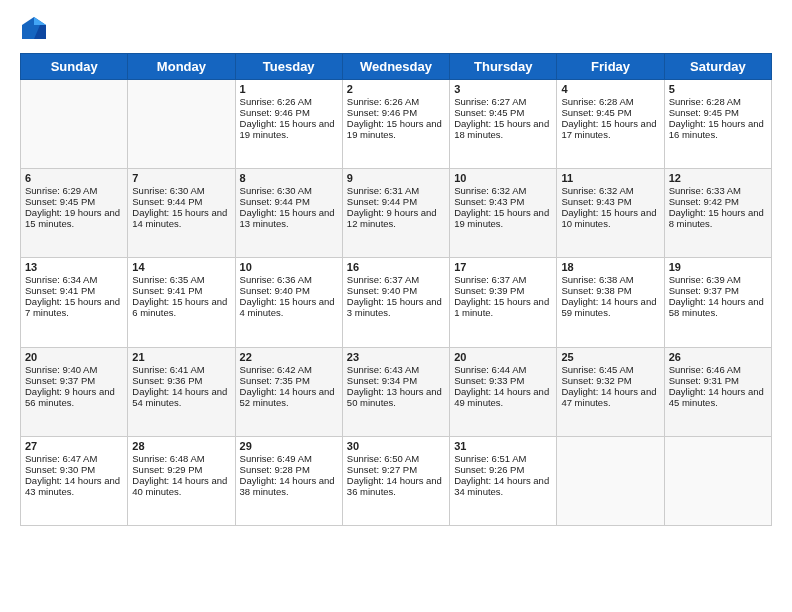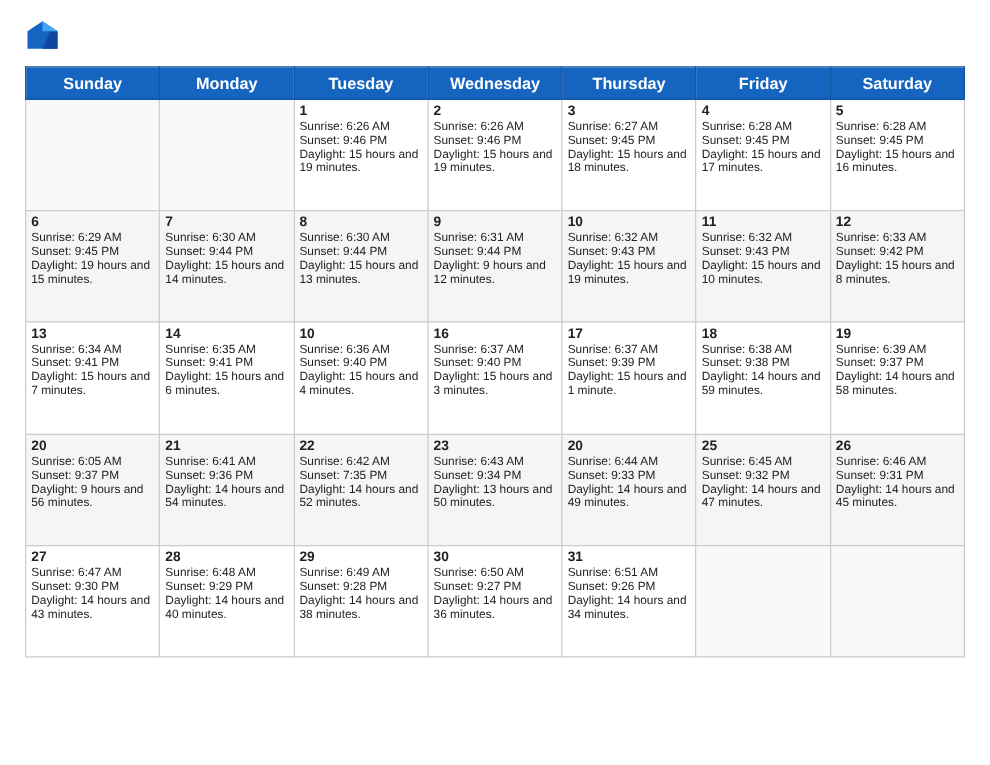--- a/index.html
+++ b/index.html
@@ -255,21 +255,21 @@
           <td>
             <span class="day-num">19</span>
             <div>Sunrise: 6:39 AM</div>
             <div>Sunset: 9:37 PM</div>
             <div>Daylight: 14 hours and 58 minutes.</div>
           </td>
         </tr>
         <tr class="row-even">
           <td>
             <span class="day-num">20</span>
-            <div>Sunrise: 6:05 AM</div>
+            <div>Sunrise: 9:40 AM</div>
             <div>Sunset: 9:37 PM</div>
             <div>Daylight: 9 hours and 56 minutes.</div>
           </td>
           <td>
             <span class="day-num">21</span>
             <div>Sunrise: 6:41 AM</div>
             <div>Sunset: 9:36 PM</div>
             <div>Daylight: 14 hours and 54 minutes.</div>
           </td>
           <td>

